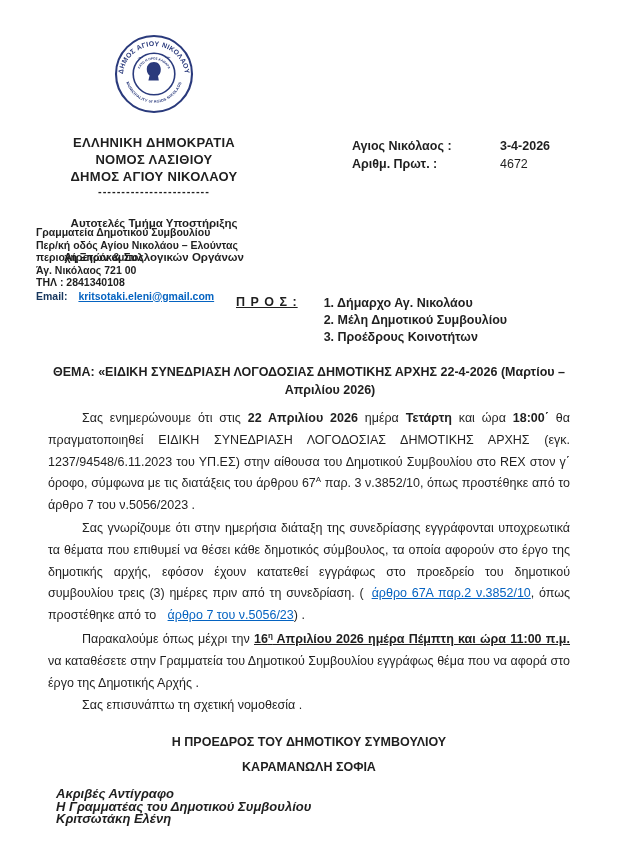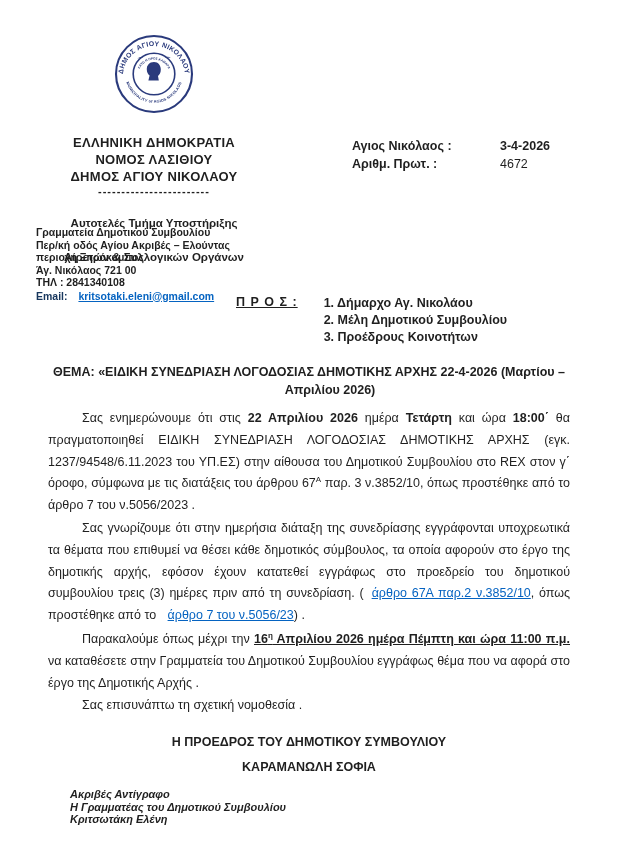--- a/index.html
+++ b/index.html
@@ -37,21 +37,21 @@
   .content{position:absolute;top:363px;left:48px;width:522px;font-size:12.5px;}
   .subject{font-weight:bold;line-height:18px;margin-bottom:9px;text-align:center;}
   .subject .l2{padding-left:42px;}
   .para{text-align:justify;line-height:21.8px;text-indent:34px;margin:0 0 0 0;}
   .para.p1{margin-bottom:1px;}
   .para.p3{margin-top:2px;}
   .closing{line-height:21.8px;text-indent:34px;margin-top:1px;}
   sup{font-size:8px;vertical-align:super;line-height:0;}
   .bu{font-weight:bold;text-decoration:underline;}
   .signature{margin-top:13px;text-align:center;font-weight:bold;line-height:24.5px;font-size:12.5px;}
-  .footer{margin-top:9px;margin-left:22px;font-size:11px;font-weight:bold;font-style:italic;line-height:12.5px;}
+  .footer{margin-top:9px;margin-left:8px;font-size:13px;font-weight:bold;font-style:italic;line-height:12.5px;}
 </style>
 </head>
 <body>
 
 <div class="page">
 
   <div class="header-left">
     <svg class="seal" width="80" height="80" viewBox="0 0 100 100">
       <circle cx="50" cy="50" r="47.5" fill="none" stroke="#2a3a7c" stroke-width="2.6"></circle>
       <circle cx="50" cy="50" r="26" fill="none" stroke="#2a3a7c" stroke-width="2"></circle>
@@ -92,21 +92,21 @@
       <span class="ref-value">3-4-2026</span>
     </div>
     <div class="ref-row">
       <span class="ref-label">Αριθμ. Πρωτ. :</span>
       <span class="ref-value normal">4672</span>
     </div>
   </div>
 
   <div class="contact">
     <div>Γραμματεία Δημοτικού Συμβουλίου</div>
-    <div>Περ/κή οδός Αγίου Ακριβές – Ελούντας</div>
+    <div>Περ/κή οδός Αγίου Νικολάου – Ελούντας</div>
     <div>περιοχή Ξηρόκαμπος</div>
     <div>Άγ. Νικόλαος 721 00</div>
     <div>ΤΗΛ : 2841340108</div>
     <div class="email-row">
       <span class="email-label">Email:</span>
       <a class="link">kritsotaki.eleni@gmail.com</a>
     </div>
   </div>
 
   <div class="pros">

